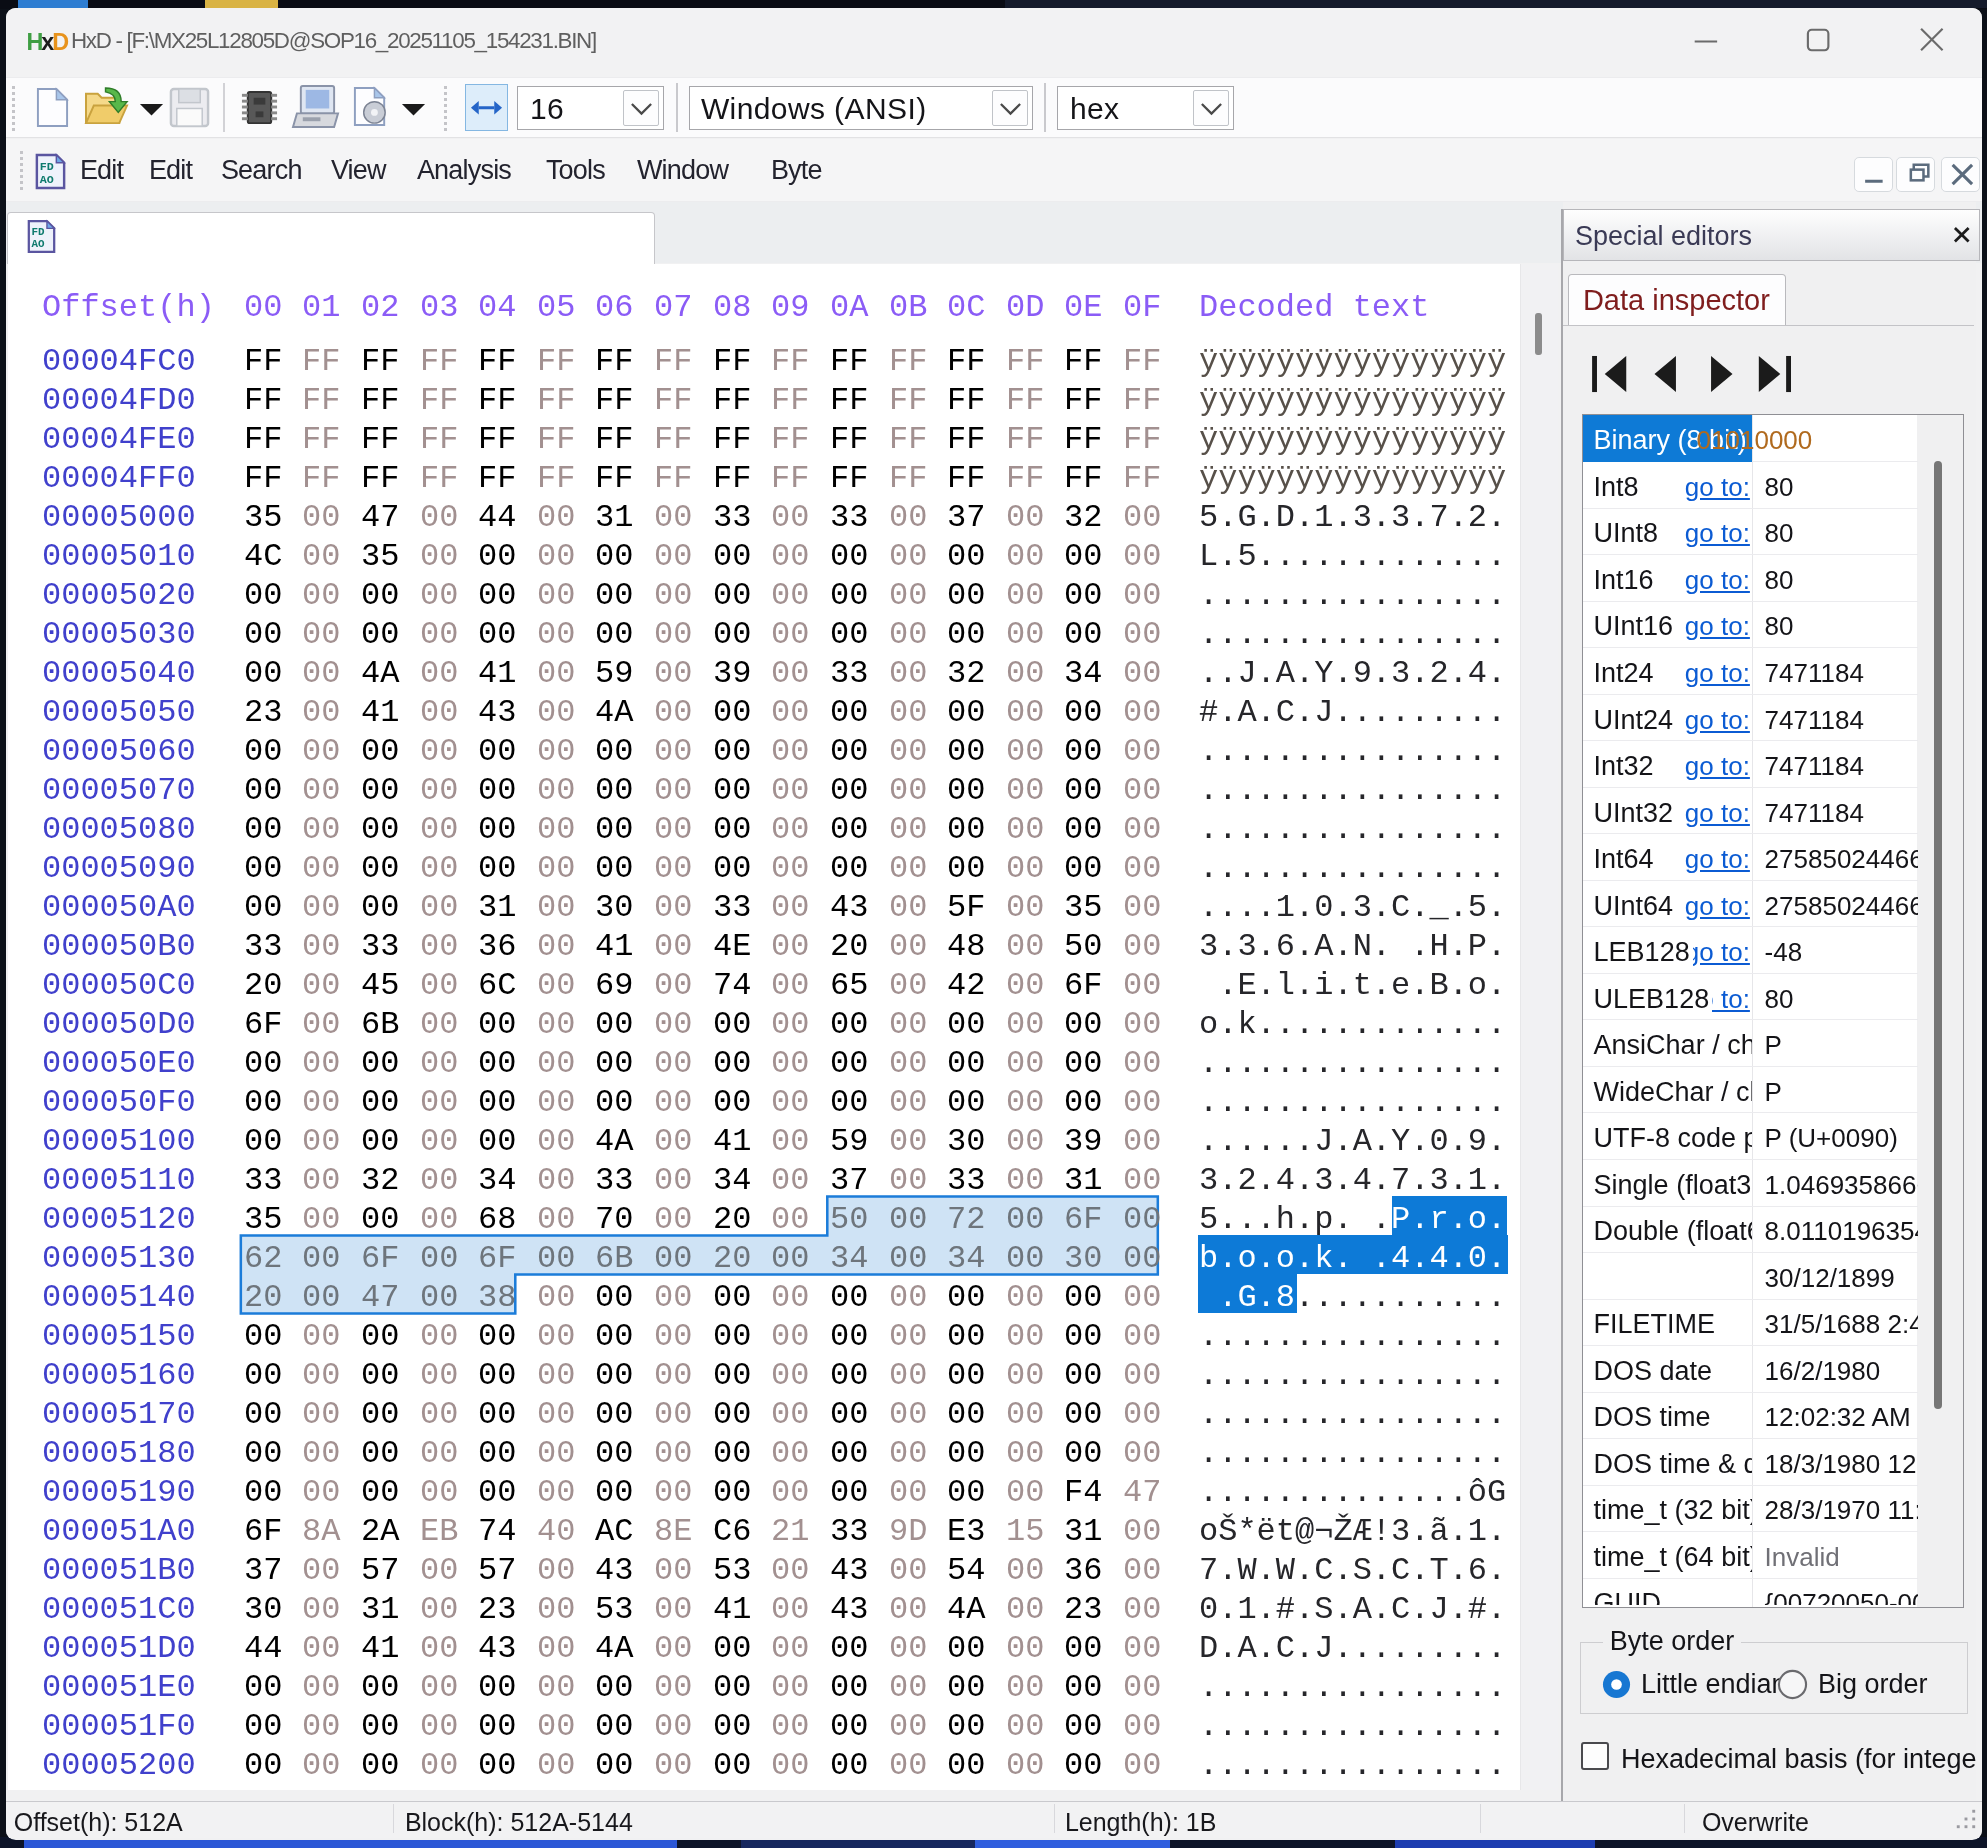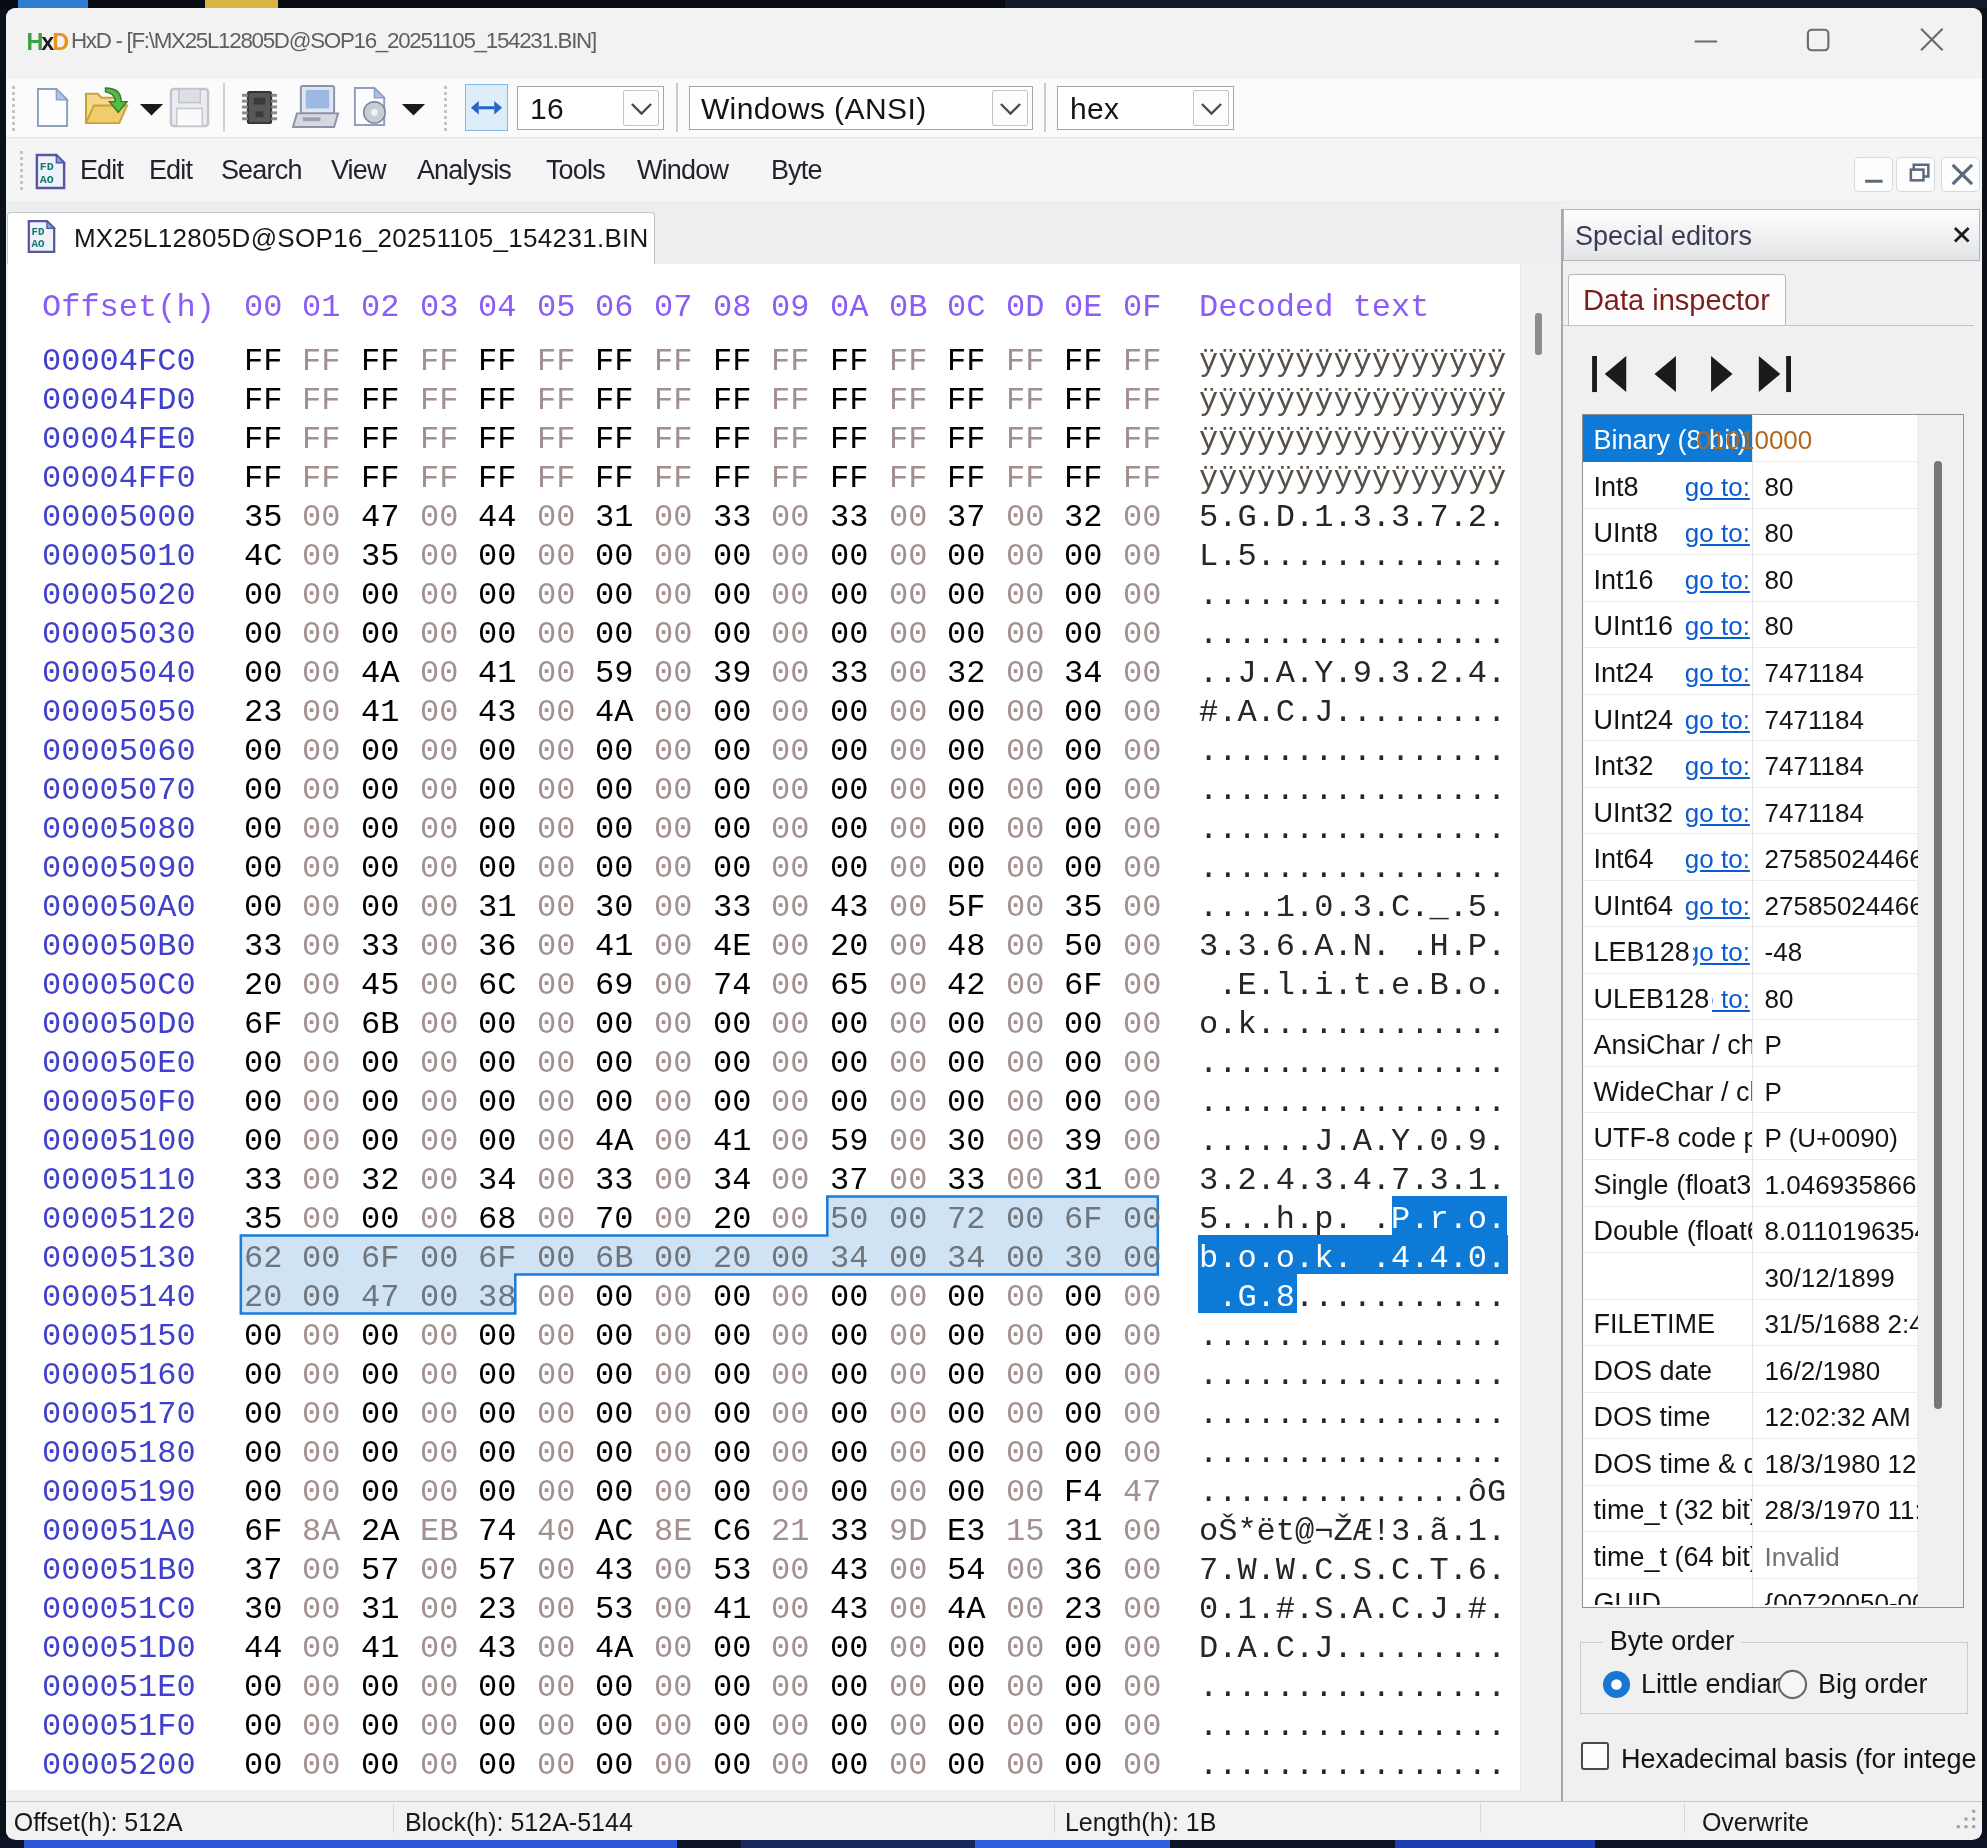--- a/index.html
+++ b/index.html
@@ -144,21 +144,20 @@
       <line x1="121" y1="8" x2="101" y2="28" stroke="#5b6b7d" stroke-width="3.2"></line>
     </svg>
 <div class="a" style="left:0;top:194px;width:1976px;height:61px;background:#eceef0"></div>
 <div class="a" style="left:1px;top:204px;width:648px;height:52px;background:#fff;border:1px solid #c6c6ca;border-bottom:none;border-radius:3.9px 3.9px 0 0"></div>
 <svg class="a" style="left:21.5px;top:210px" width="29" height="37" viewBox="0 0 32 38">
       <path d="M2 2 L22 2 L30 10 L30 36 L2 36 Z" fill="#eef2fb" stroke="#5a55a0" stroke-width="2.5"></path>
       <path d="M22 2 L22 10 L30 10 Z" fill="#6fa8e8" stroke="#5a55a0" stroke-width="1.5"></path>
       <text x="5" y="17" font-family="Liberation Mono,monospace" font-weight="bold" font-size="12" fill="#0e7a6e">FD</text>
       <text x="5" y="31" font-family="Liberation Mono,monospace" font-weight="bold" font-size="12" fill="#0e7a6e">AO</text>
     </svg>
-<div class="a" style="left:68px;top:216px;font-size:26px;color:#17171c;white-space:pre;line-height:29px;letter-spacing:0.3px">MX25L12805D@SOP16_20251105_154231.BIN</div>
 <div class="a" style="left:2px;top:256px;width:1512px;height:1526px;background:#fff"></div>
 <div class="a" style="left:1514px;top:256px;width:38px;height:1526px;background:#f1f1f3;border-left:1px solid #e7e7e9"></div>
 <div class="a" style="left:1529px;top:305px;width:6.8px;height:42px;background:#8c8c8c;border-radius:2.9px"></div>
 <div class="a" style="left:1555px;top:201px;width:2.4px;height:1592px;background:#a7a7ab"></div>
 <svg class="a" style="left:228px;top:1182px" width="936" height="132" viewBox="0 0 960 135">
       <path d="M608.5 6.5 H947.5 V86.5 H288.5 V126.5 H7 V46.5 H608.5 Z" fill="#cfe3f5" stroke="#1b7cd9" stroke-width="2.6"></path>
     </svg>
 <div class="a" style="left:1386px;top:1188px;width:115px;height:39px;background:#0d7ad7"></div>
 <div class="a" style="left:1192px;top:1227px;width:310px;height:39px;background:#0d7ad7"></div>
 <div class="a" style="left:1192px;top:1266px;width:99px;height:39px;background:#0d7ad7"></div>

